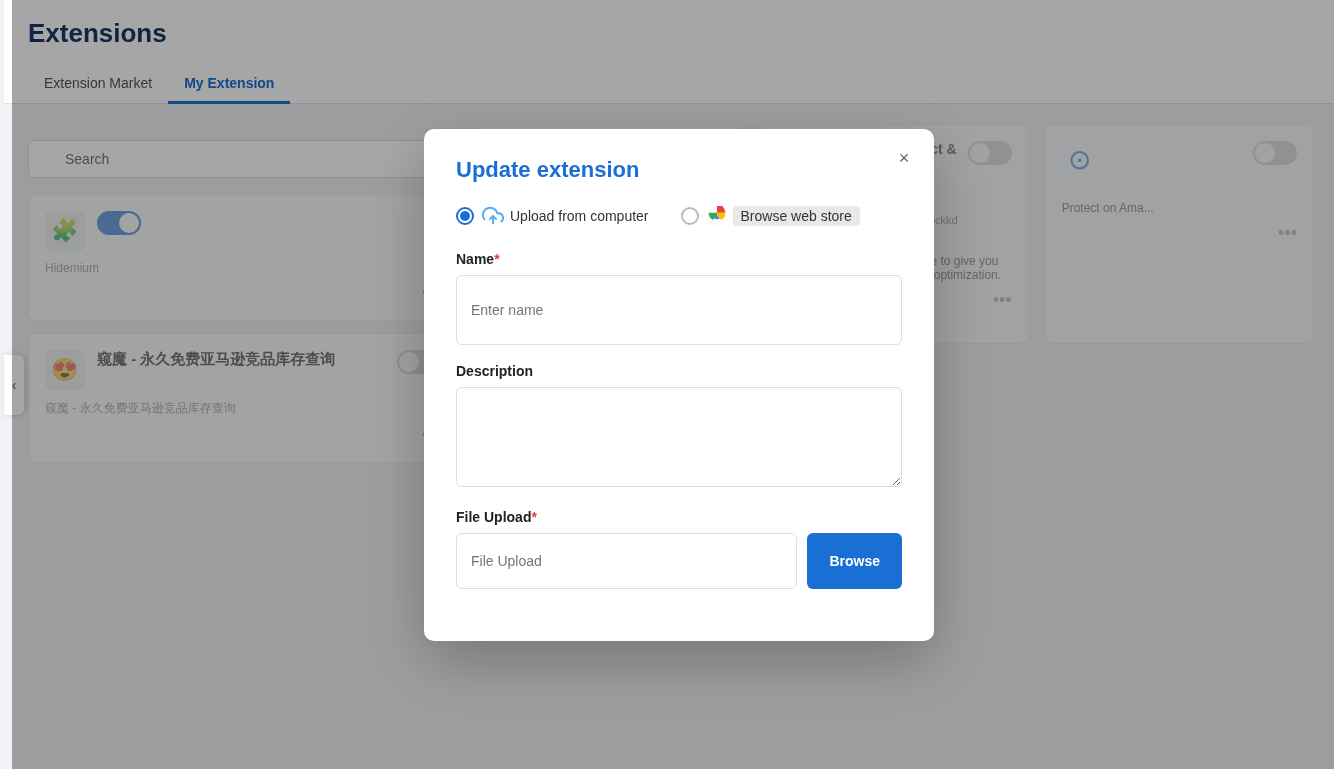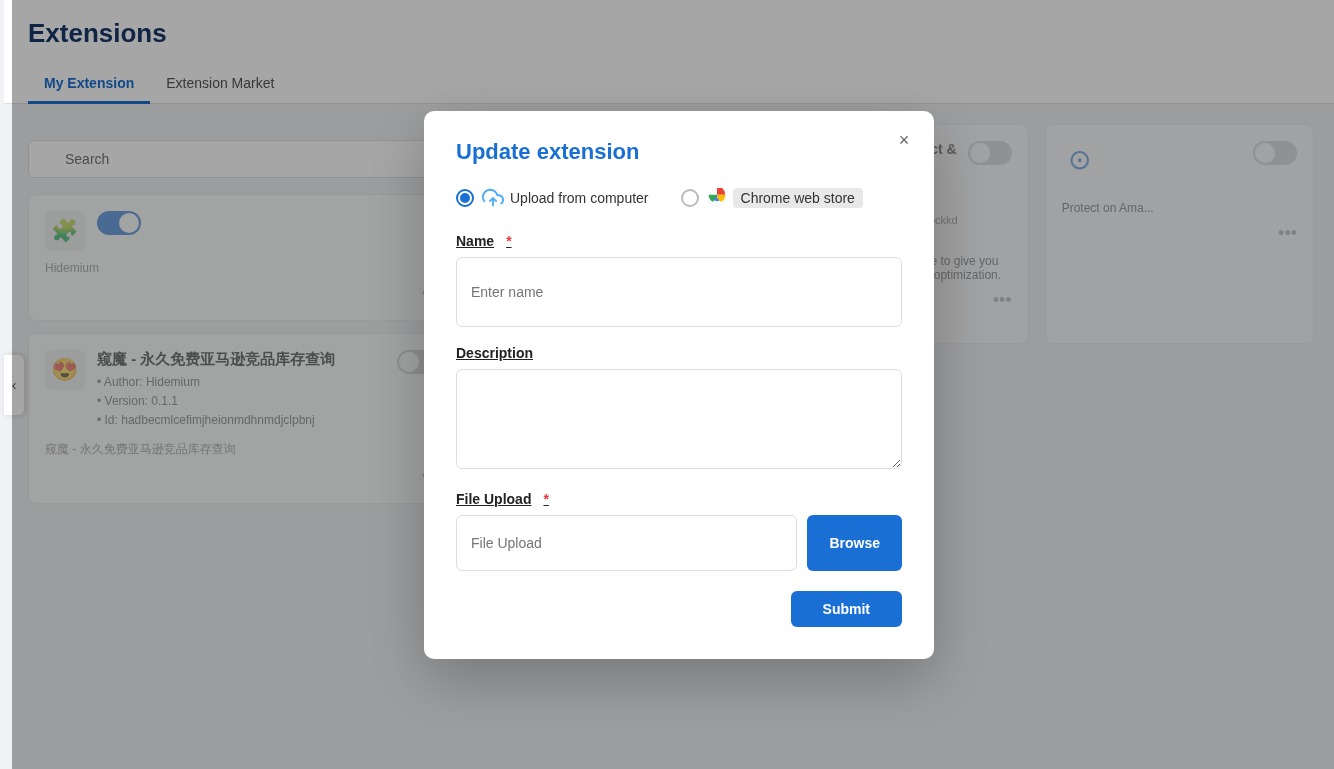--- a/index.html
+++ b/index.html
@@ -288,22 +288,21 @@
     }
 
     
     .form-label {
       font-size: 14px;
       font-weight: 600;
       color: #222;
       margin-bottom: 8px;
       display: flex;
       align-items: center;
-      gap: 12px;
-      text-decoration: underline;
+      gap: 0;
     }
     .required-star {
       color: #e53935;
       font-size: 14px;
     }
     .form-input {
       width: 100%;
       padding: 26px 14px;
       border: 1px solid #ddd;
       border-radius: 6px;
@@ -392,22 +391,22 @@
       font-size: 14px;
     }
   </style>
 </head>
 <body>
 
 <div class="main-container">
   <div class="header">
     <div class="page-title">Extensions</div>
     <div class="tabs">
+      <div class="tab">Extension Market</div>
       <div class="tab active">My Extension</div>
-      <div class="tab">Extension Market</div>
     </div>
   </div>
 
   <div class="content-area">
 
     <div class="sidebar">
       <div class="search-wrapper">
         <span class="search-icon-inner">🔍</span>
         <input class="search-box" type="text" placeholder="Search" style="">
       </div>
@@ -419,25 +418,20 @@
         </div>
         <div class="ext-label">Hidemium</div>
         <div class="ext-dots">•••</div>
       </div>
 
       <div class="ext-card">
         <div class="ext-card-header">
           <div class="ext-icon">😍</div>
           <div class="ext-info">
             <div class="ext-name">窥魔 - 永久免费亚马逊竞品库存查询</div>
-            <div class="ext-meta">
-              • Author: <span>Hidemium</span><br>
-              • Version: <span>0.1.1</span><br>
-              • Id: <span>hadbecmlcefimjheionmdhnmdjclpbnj</span>
-            </div>
           </div>
           <div class="toggle off"></div>
         </div>
         <div class="ext-label">窥魔 - 永久免费亚马逊竞品库存查询</div>
         <div class="ext-dots">•••</div>
       </div>
     </div>
 
     <div class="right-content">
       <div class="bg-card">
@@ -515,21 +509,21 @@
         <div class="radio-dot unselected"></div>
         <div class="radio-label-wrap">
 
           <svg class="chrome-icon" viewBox="0 0 24 24">
             <circle cx="12" cy="12" r="10" fill="#fff" stroke="#ddd" stroke-width="0.5"></circle>
             <circle cx="12" cy="12" r="4" fill="#4285F4"></circle>
             <path d="M12 8 h10 a10 10 0 0 0-10-10 v10" fill="#EA4335"></path>
             <path d="M12 8 h10 a10 10 0 0 1-5 8.66 L12 12" fill="#FBBC05"></path>
             <path d="M7.27 16.73 A10 10 0 0 1 2 8 H12 L7.27 16.73" fill="#34A853"></path>
           </svg>
-          <span class="chrome-badge">Chrome web store</span>
+          <span class="chrome-badge">Browse web store</span>
         </div>
       </label>
     </div>
 
     
     <div class="form-label">
       <span>Name</span>
       <span class="required-star">*</span>
     </div>
     <input class="form-input" type="text" placeholder="Enter name" style="">
@@ -541,18 +535,15 @@
     
     <div class="form-label">
       <span>File Upload</span>
       <span class="required-star">*</span>
     </div>
     <div class="file-upload-row">
       <input class="file-input" type="text" readonly="" placeholder="File Upload" style="">
       <button class="browse-btn">Browse</button>
     </div>
 
-    <div class="submit-row">
-      <button class="submit-btn">Submit</button>
-    </div>
 
   </div>
 </div>
 
 </body></html>

